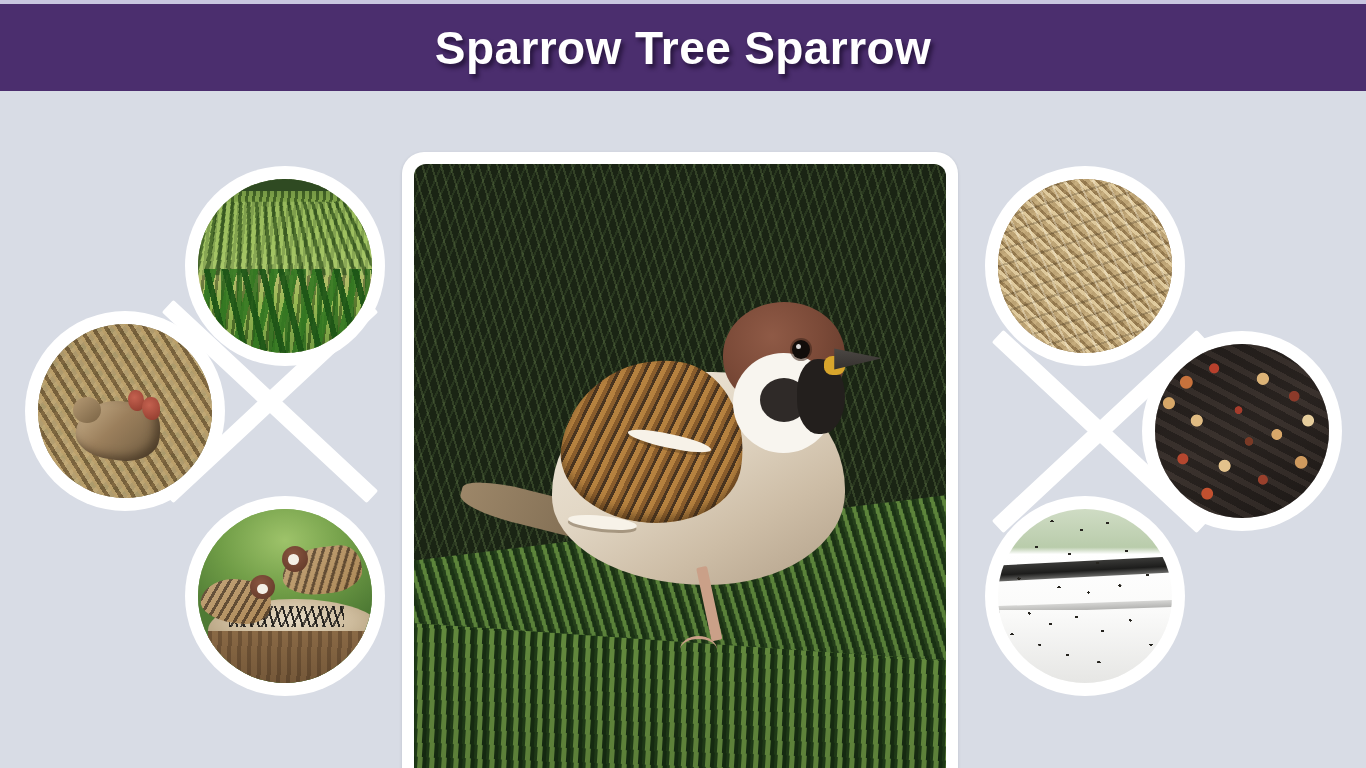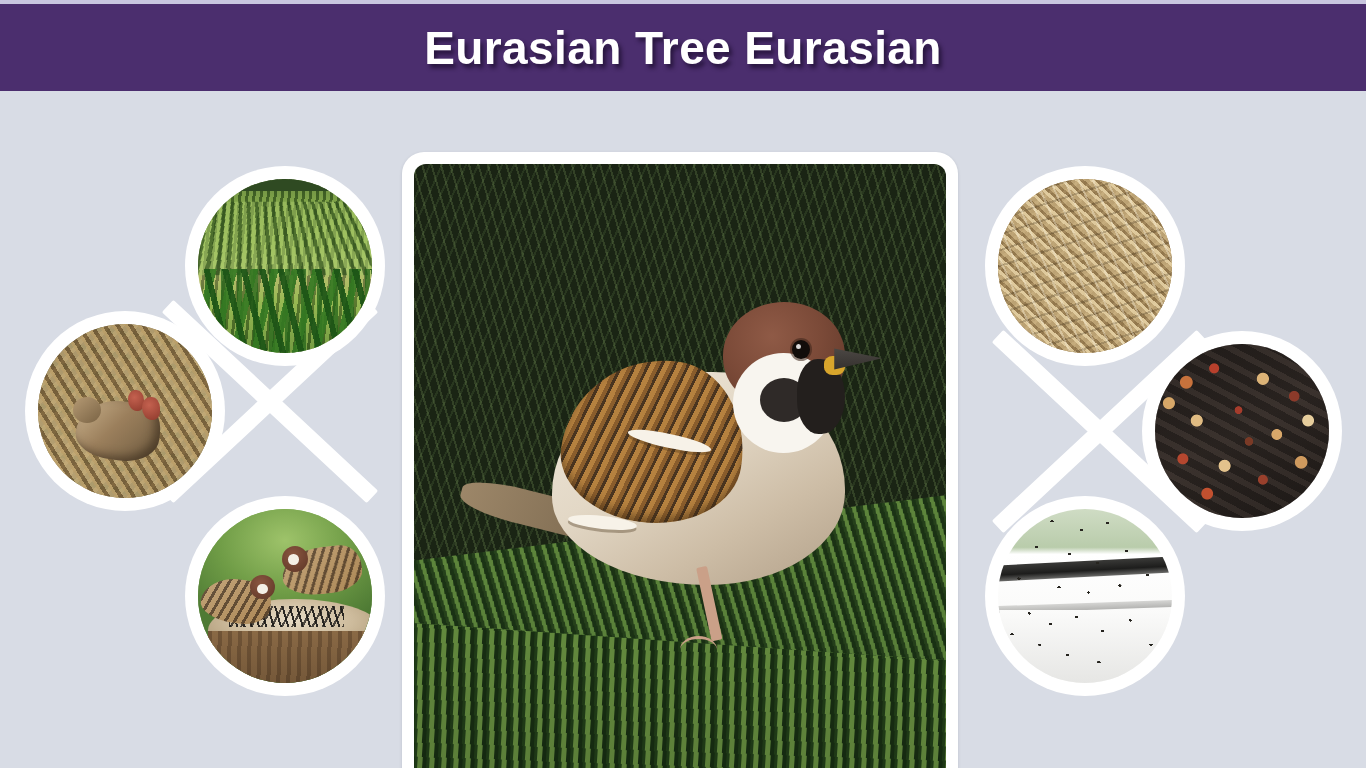--- a/index.html
+++ b/index.html
@@ -399,21 +399,21 @@
       radial-gradient(ellipse 1.6% 1.1% at 8% 72%, #26241f 0 60%, rgba(0,0,0,0) 62%),
       radial-gradient(ellipse 1.6% 1.1% at 88% 78%, #26241f 0 60%, rgba(0,0,0,0) 62%);
   }
 </style>
 </head>
 <body>
 
 <div id="top-strip"></div>
 
 <div id="title-banner">
-  <div id="page-title">Eurasian Tree Eurasian</div>
+  <div id="page-title">Sparrow Tree Sparrow</div>
 </div>
 
 <div id="stage">
 
   <div class="connector-group" style="left:110px; top:160px; width:300px; height:300px;">
     <div class="conn-bar" style="left:20px; top:142px; width:280px; transform:rotate(-43deg); transform-origin:center;"></div>
     <div class="conn-bar" style="left:20px; top:142px; width:280px; transform:rotate(43deg); transform-origin:center;"></div>
   </div>
 
   <div class="connector-group" style="left:940px; top:190px; width:300px; height:300px;">

